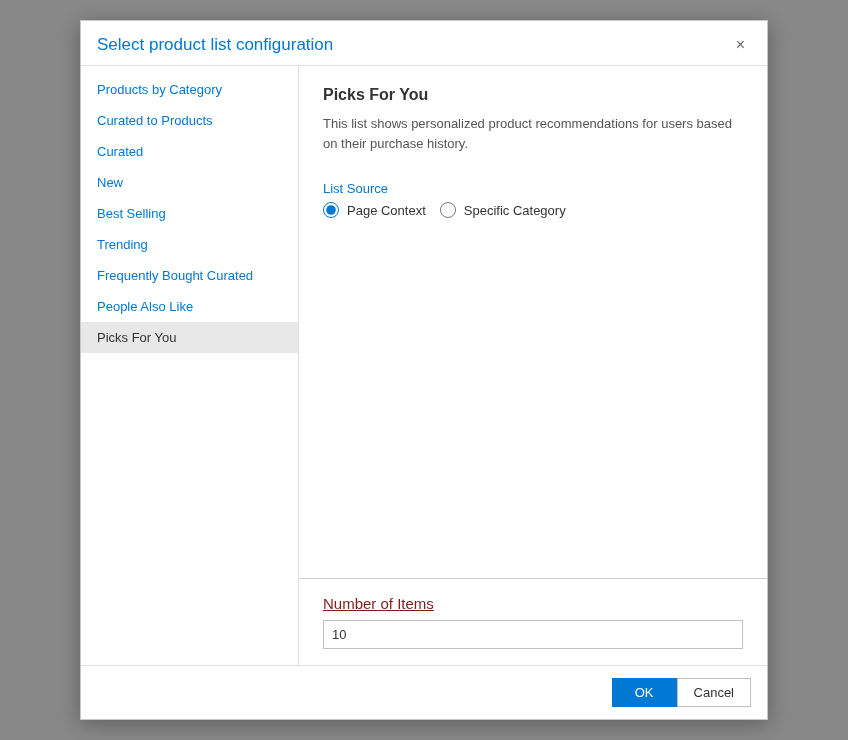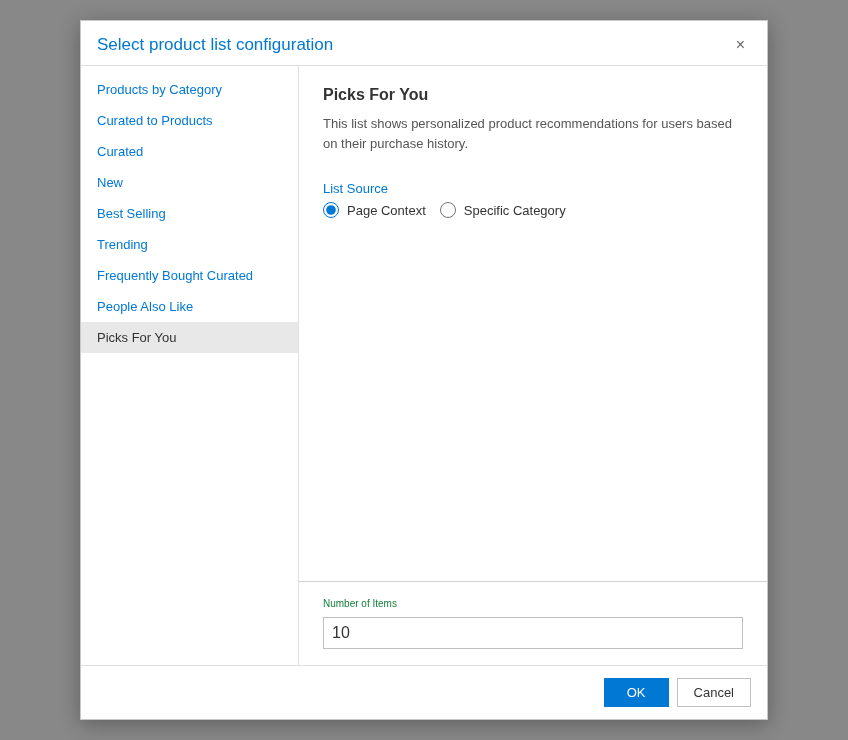--- a/index.html
+++ b/index.html
@@ -117,37 +117,38 @@
     .radio-item label {
       font-size: 13px;
       color: #333;
       cursor: pointer;
     }
     .main-bottom {
       border-top: 1px solid #d0d0d0;
       padding: 16px 24px;
     }
     .number-label {
-      font-size: 10px;
-      color: #15803d;
+      font-size: 15px;
+      color: #7f1d1d;
       margin-bottom: 8px;
+      text-decoration: underline;
     }
     .number-input {
       width: 100%;
       padding: 6px 8px;
       border: 1px solid #c0c0c0;
-      font-size: 16px;
+      font-size: 13px;
       color: #333;
       outline: none;
     }
     .dialog-footer {
       display: flex;
       justify-content: flex-end;
       align-items: center;
-      gap: 8px;
+      gap: 0;
       padding: 12px 16px;
       border-top: 1px solid #e0e0e0;
     }
     .btn-ok {
       background: #0078d4;
       color: #fff;
       border: 1px solid #0078d4;
       padding: 6px 22px;
       font-size: 13px;
       cursor: pointer;

